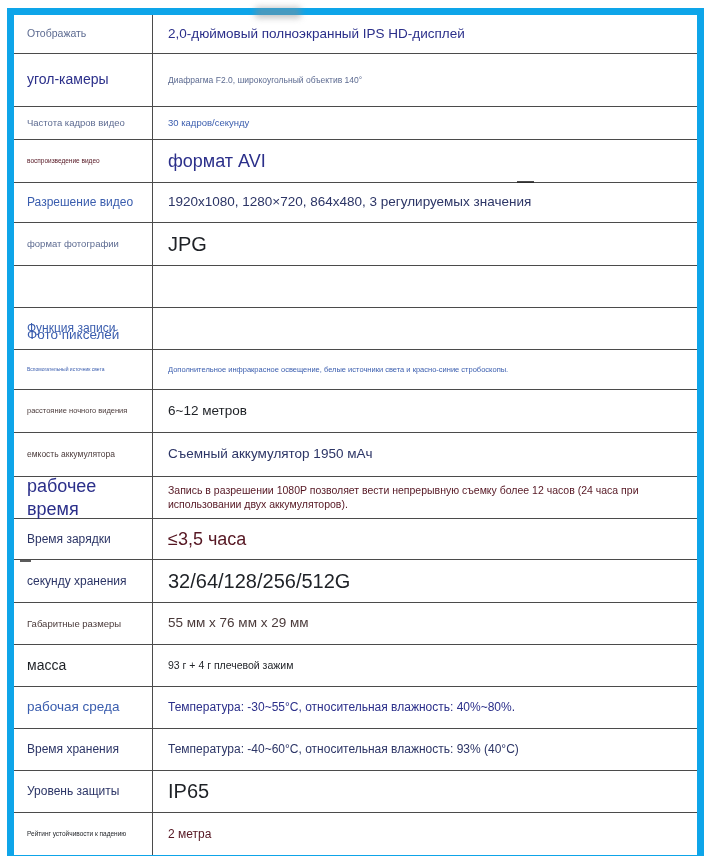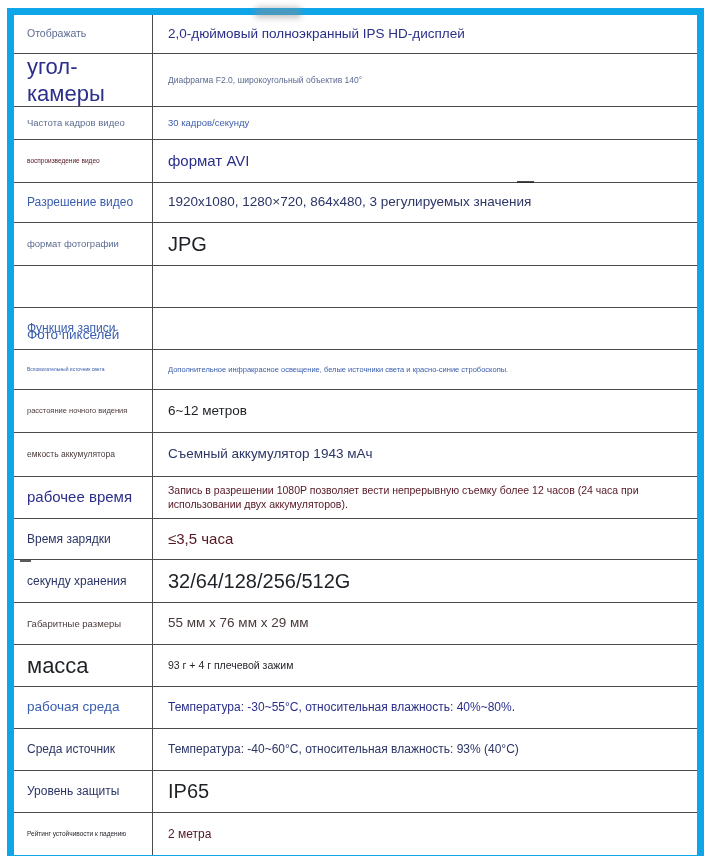--- a/index.html
+++ b/index.html
@@ -12,21 +12,21 @@
     border:7px solid #0ea5e9;box-sizing:border-box;background:#fff;
   }
   .row{display:flex;border-bottom:1px solid #4b4b4b;box-sizing:border-box;}
   .row:last-child{border-bottom:none;}
   .cell{display:flex;align-items:center;box-sizing:border-box;line-height:1.25;}
   .label{width:139px;flex:0 0 139px;border-right:1px solid #4b4b4b;padding:2px 5px 2px 13px;}
   .value{flex:1;padding:2px 10px 2px 15px;}
   
   .s-5{font-size:5px}.s-6{font-size:6.5px}.s-7{font-size:7.5px}.s-8{font-size:8.5px}
   .s-9{font-size:9.5px}.s-10{font-size:10.5px}.s-12{font-size:12px}.s-13{font-size:13.5px}
-  .s-15{font-size:15px}.s-16{font-size:22px}.s-20{font-size:20px}
+  .s-15{font-size:18px}.s-16{font-size:14px}.s-20{font-size:20px}
   
   .c-blue{color:#3a5dae}.c-navy{color:#2b2f8a}.c-slate{color:#5d6b91}
   .c-ink{color:#1e2126}.c-dblue{color:#2c3566}.c-maroon{color:#551622}.c-brown{color:#4a3a3a}
   
   .smudge{position:absolute;pointer-events:none;}
   #smudge-1{left:255px;top:7px;width:46px;height:11px;background:#8e8e8e;filter:blur(3px);opacity:.5;border-radius:3px;}
   #smudge-2{left:517px;top:181px;width:17px;height:2px;background:#2a2a2a;opacity:.85;}
   #smudge-3{left:20px;top:560px;width:11px;height:2px;background:#333;opacity:.8;}
 </style>
 </head>
@@ -66,21 +66,21 @@
     <div class="row" style="height: 40px;">
       <div class="cell label s-5 c-blue">Вспомогательный источник света</div>
       <div class="cell value s-7 c-blue">Дополнительное инфракрасное освещение, белые источники света и красно-синие стробоскопы.</div>
     </div>
     <div class="row" style="height: 43px;">
       <div class="cell label s-7 c-brown">расстояние ночного видения</div>
       <div class="cell value s-13 c-ink">6~12 метров</div>
     </div>
     <div class="row" style="height: 44px;">
       <div class="cell label s-8 c-brown">емкость аккумулятора</div>
-      <div class="cell value s-13 c-dblue">Съемный аккумулятор 1943 мАч</div>
+      <div class="cell value s-13 c-dblue">Съемный аккумулятор 1950 мАч</div>
     </div>
     <div class="row" style="height: 42px;">
       <div class="cell label s-15 c-navy">рабочее время</div>
       <div class="cell value s-10 c-maroon">Запись в разрешении 1080P позволяет вести непрерывную съемку более 12 часов (24 часа при использовании двух аккумуляторов).</div>
     </div>
     <div class="row" style="height: 41px;">
       <div class="cell label s-12 c-dblue">Время зарядки</div>
       <div class="cell value s-15 c-maroon">≤3,5 часа</div>
     </div>
     <div class="row" style="height: 43px;">
@@ -93,21 +93,21 @@
     </div>
     <div class="row" style="height: 42px;">
       <div class="cell label s-16 c-ink">масса</div>
       <div class="cell value s-10 c-ink">93 г + 4 г плечевой зажим</div>
     </div>
     <div class="row" style="height: 42px;">
       <div class="cell label s-13 c-blue">рабочая среда</div>
       <div class="cell value s-12 c-navy">Температура: -30~55°C, относительная влажность: 40%~80%.</div>
     </div>
     <div class="row" style="height: 42px;">
-      <div class="cell label s-12 c-dblue">Среда источник</div>
+      <div class="cell label s-12 c-dblue">Время хранения</div>
       <div class="cell value s-12 c-dblue">Температура: -40~60°C, относительная влажность: 93% (40°C)</div>
     </div>
     <div class="row" style="height: 42px;">
       <div class="cell label s-12 c-dblue">Уровень защиты</div>
       <div class="cell value s-20 c-ink">IP65</div>
     </div>
     <div class="row" style="height: 42px;">
       <div class="cell label s-6 c-ink">Рейтинг устойчивости к падению</div>
       <div class="cell value s-12 c-maroon">2 метра</div>
     </div>

